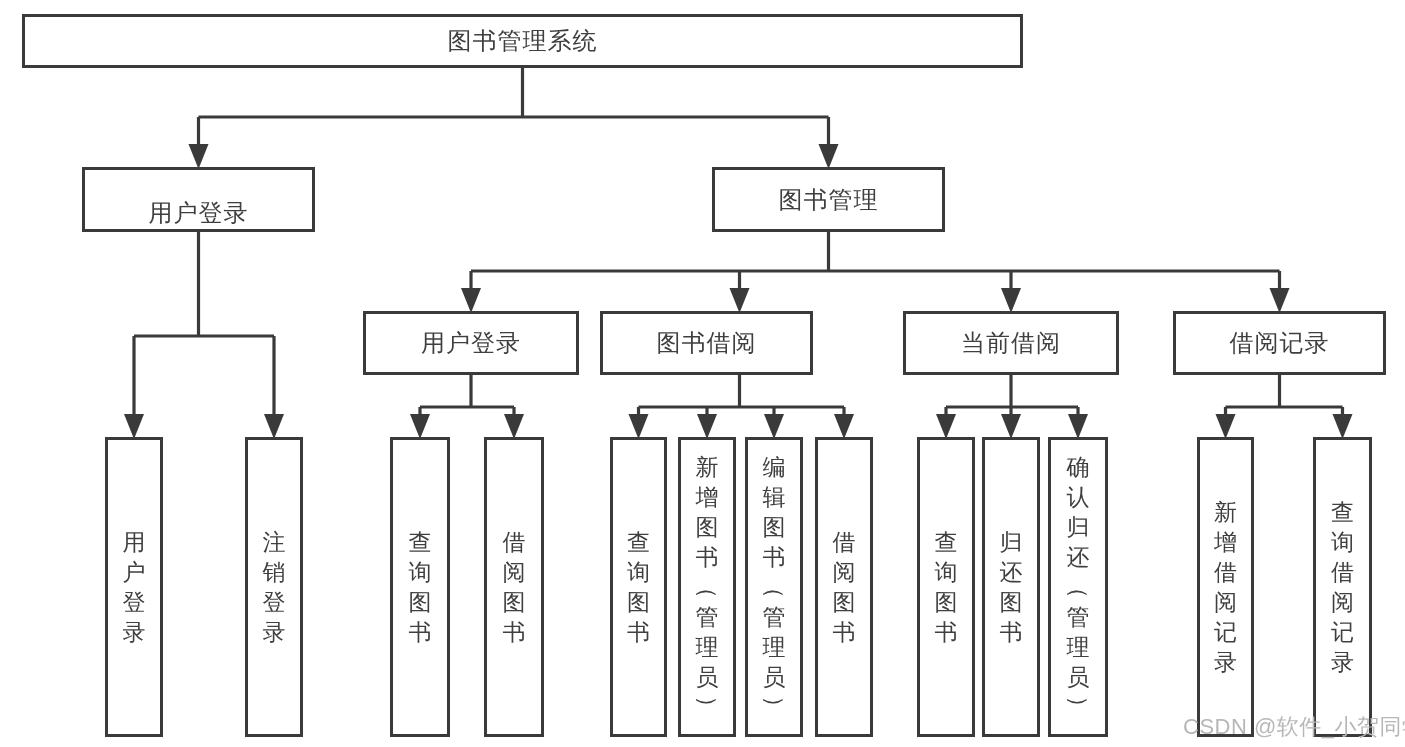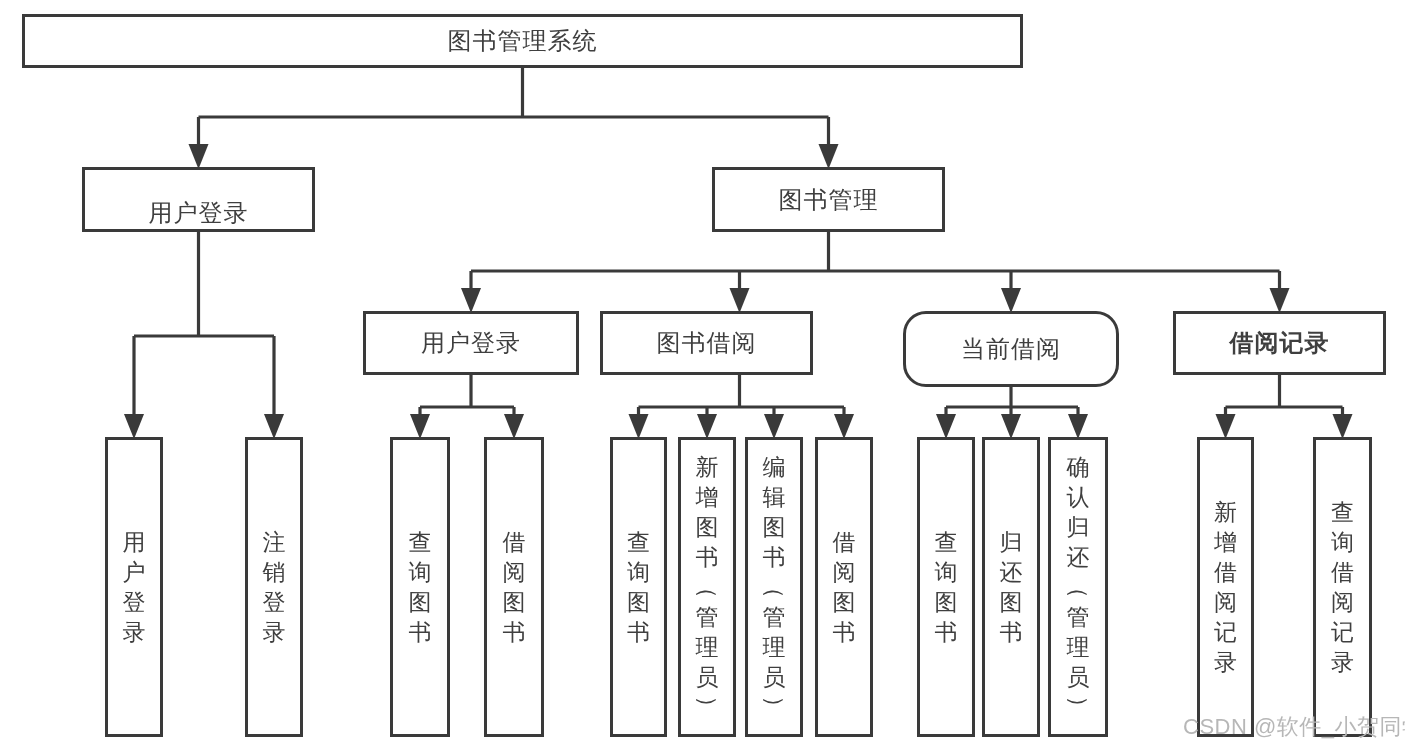--- a/index.html
+++ b/index.html
@@ -125,24 +125,24 @@
   <div class="node" style="left:712px;top:167px;width:233px;height:65px;align-items:center;">
     <span>图书管理</span>
   </div>
 
   <div class="node" style="left:363px;top:311px;width:216px;height:64px;">
     <span>用户登录</span>
   </div>
   <div class="node" style="left:600px;top:311px;width:213px;height:64px;">
     <span>图书借阅</span>
   </div>
-  <div class="node" style="left:903px;top:311px;width:216px;height:76px;border-radius:23px;">
+  <div class="node" style="left:903px;top:311px;width:216px;height:64px;">
     <span>当前借阅</span>
   </div>
-  <div class="node" style="left:1173px;top:311px;width:213px;height:64px;font-weight:bold;">
+  <div class="node" style="left:1173px;top:311px;width:213px;height:64px;">
     <span>借阅记录</span>
   </div>
 
   <div class="leaf" style="left:105px;width:58px;">
     <span class="vtext">
         <span>用</span>
         <span>户</span>
         <span>登</span>
         <span>录</span>
       </span>

